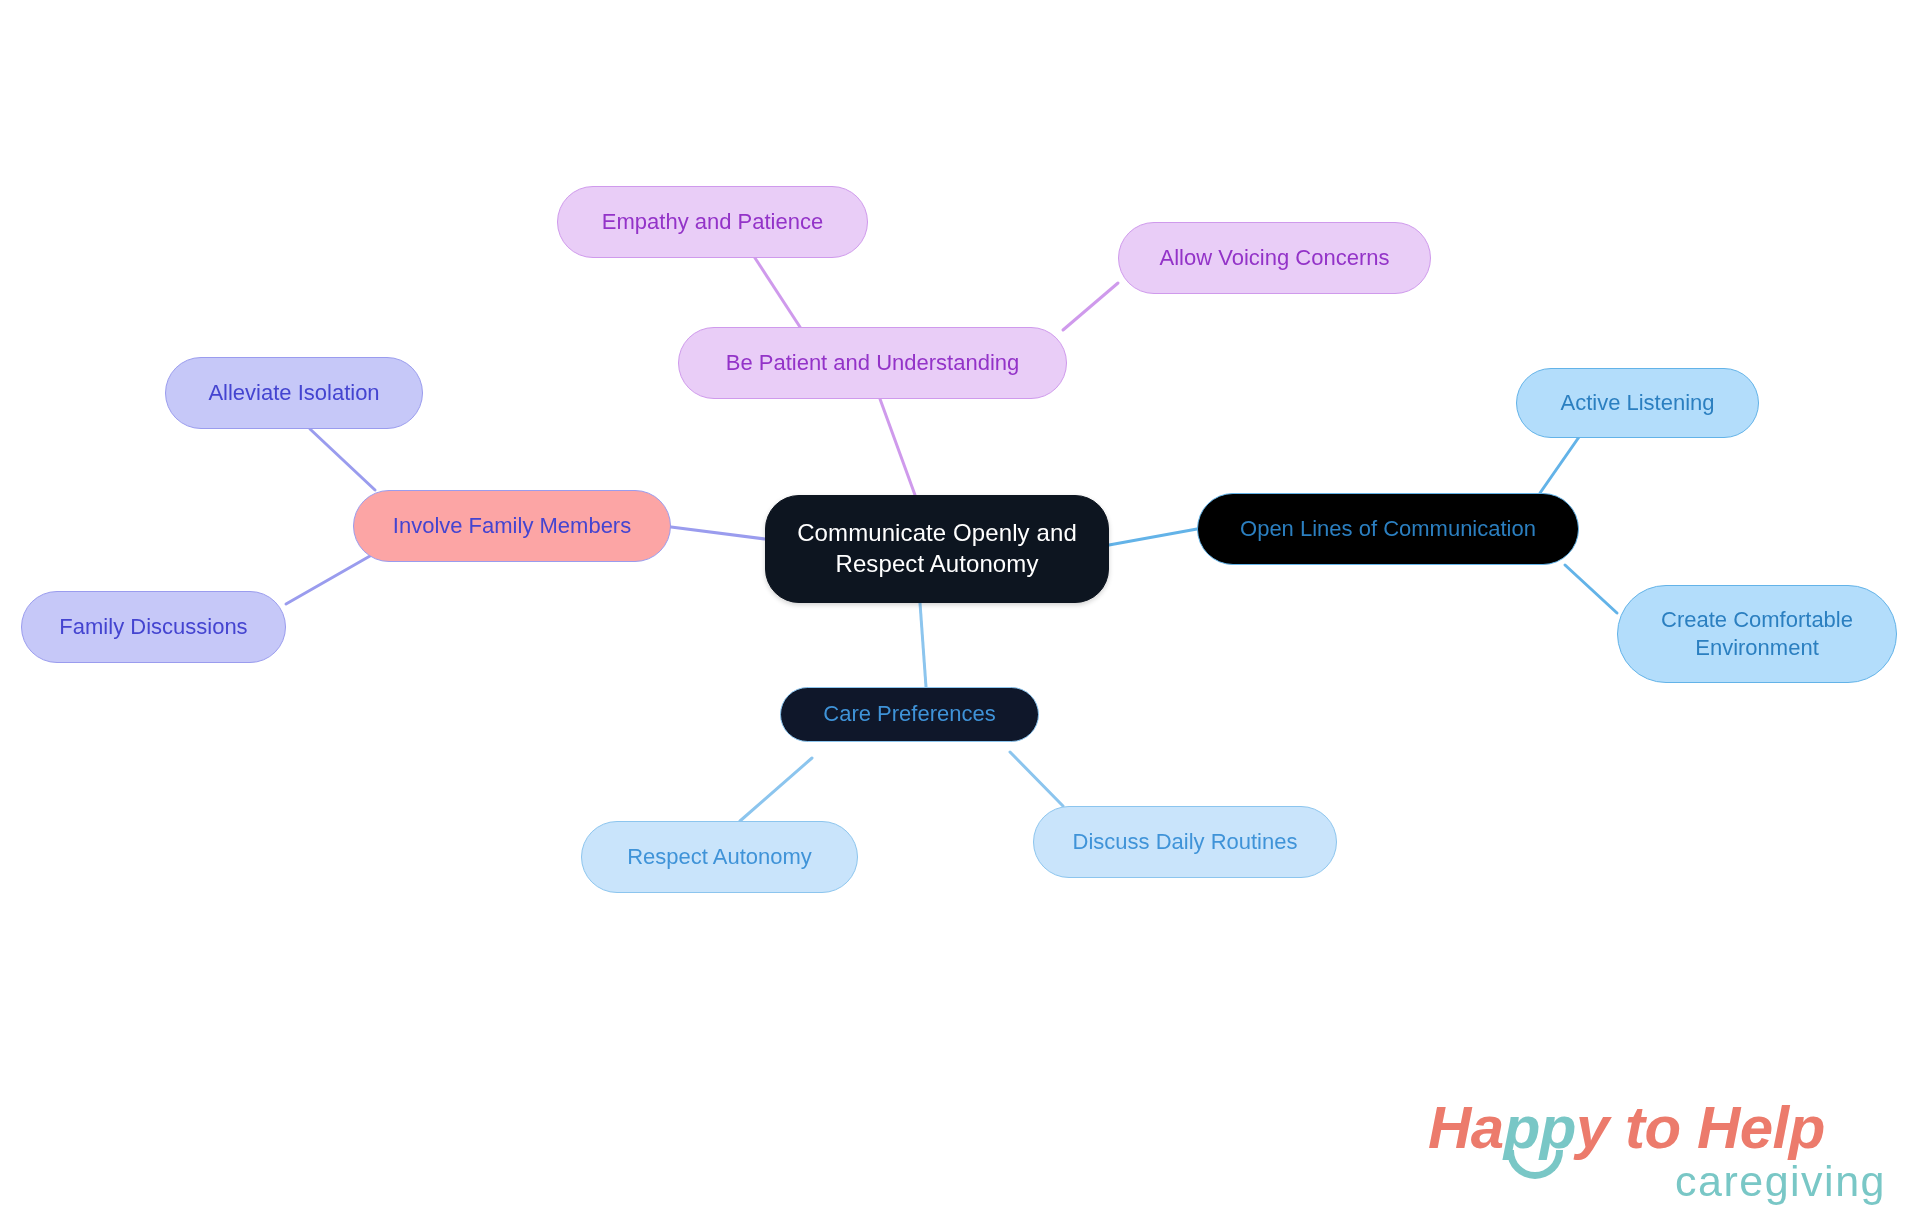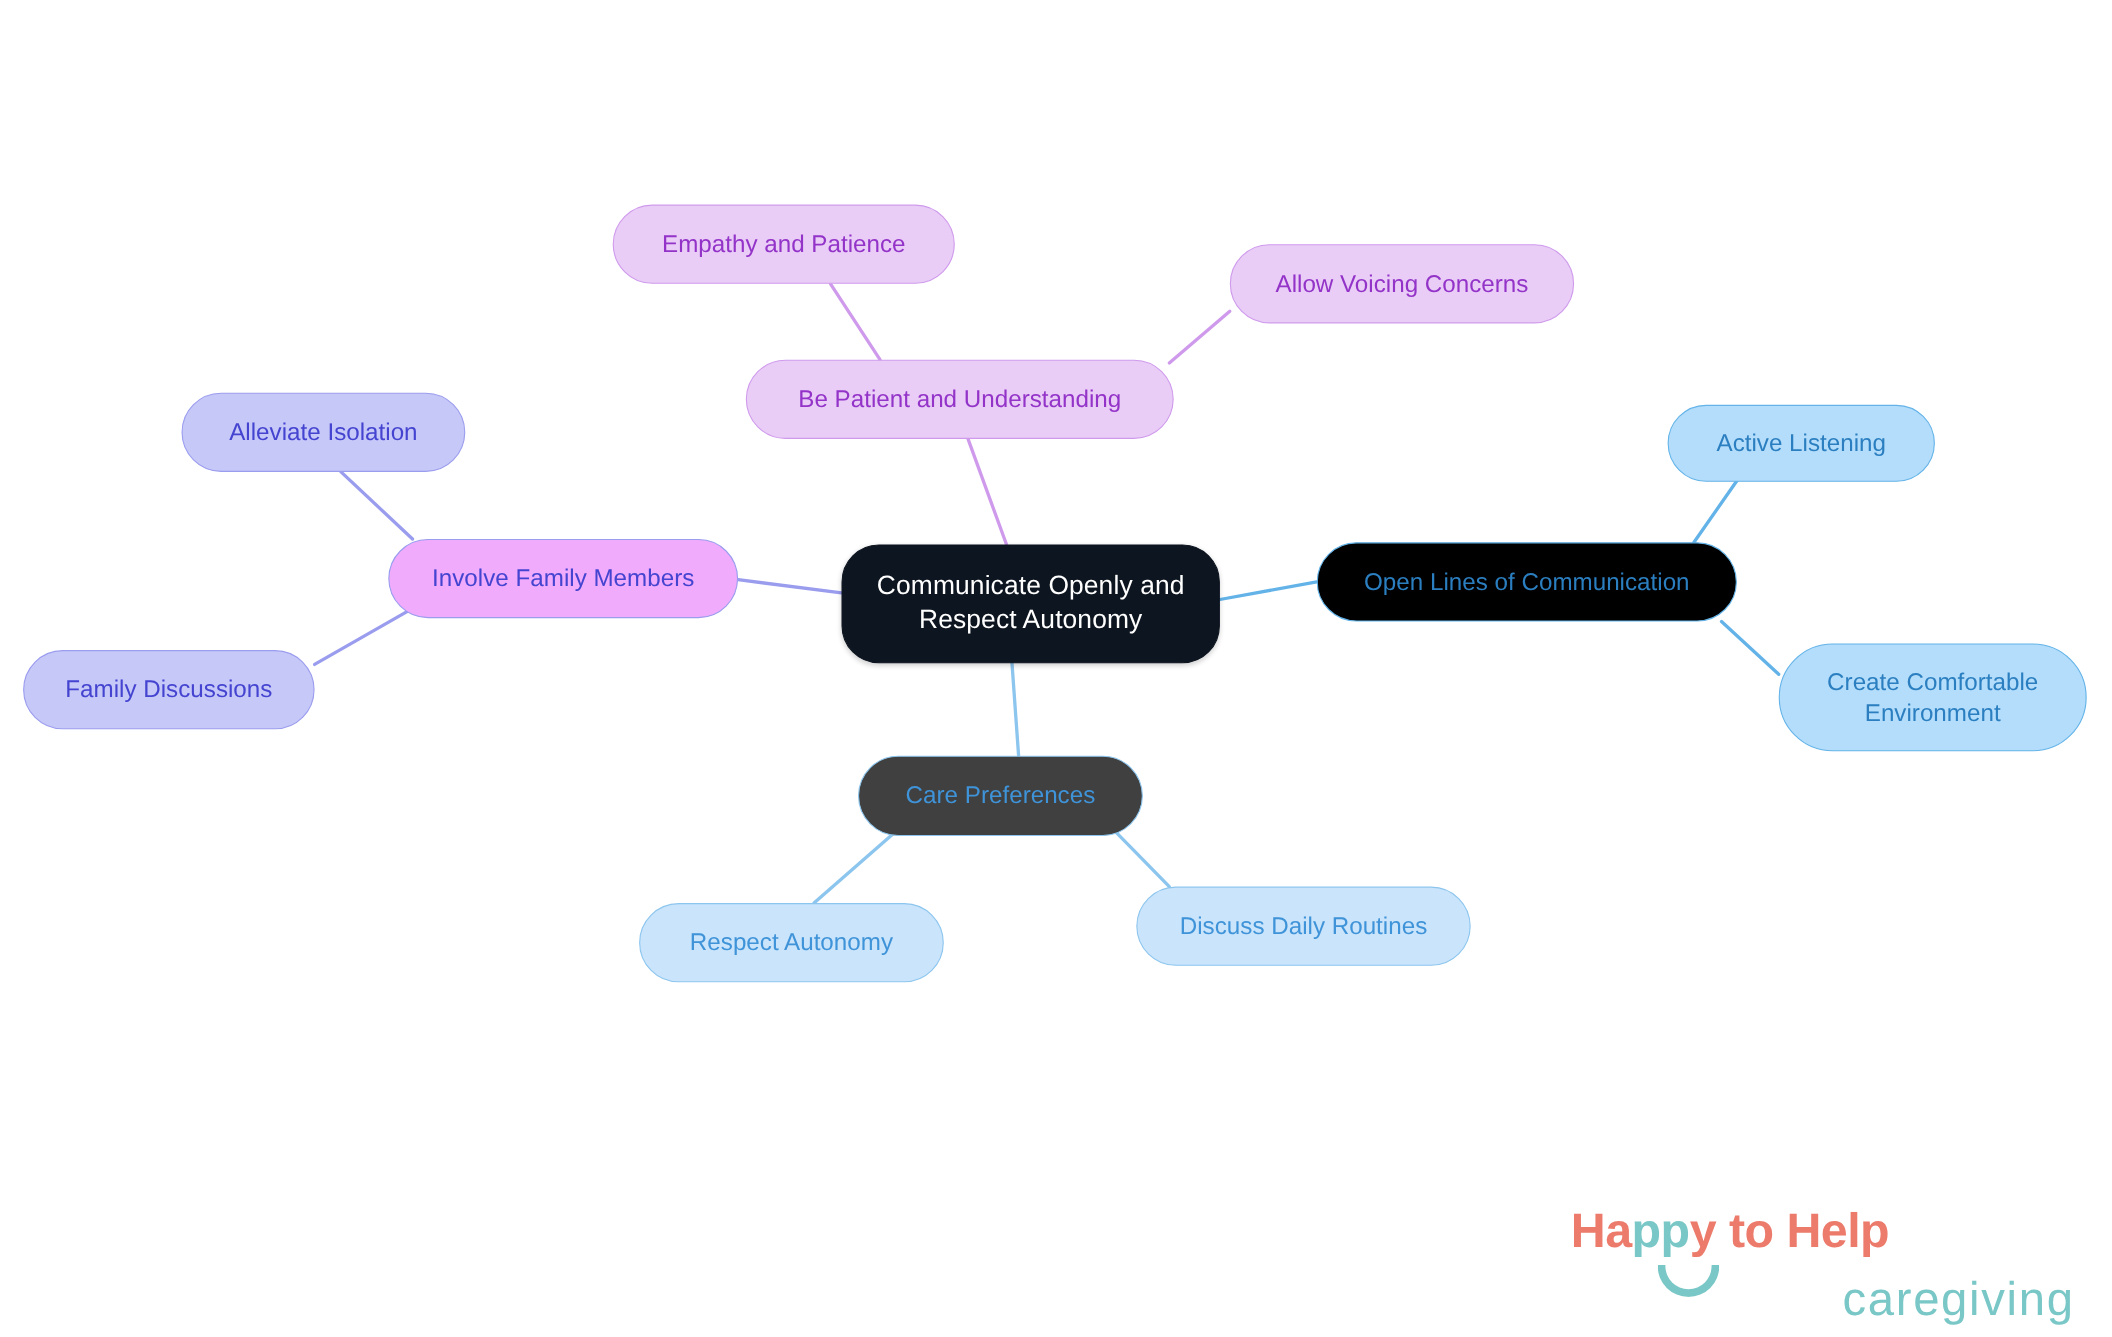--- a/index.html
+++ b/index.html
@@ -84,25 +84,26 @@
 
   .logo {
     position: absolute;
     left: 1428px;
     top: 1098px;
     width: 460px;
     height: 104px;
   }
   .logo-wordmark {
     position: relative;
-    font-size: 44px;
+    font-size: 60px;
     font-weight: bold;
     letter-spacing: -0.5px;
     line-height: 1;
     white-space: nowrap;
+    font-style: italic;
   }
   .logo-coral { color: #ec7b6c; }
   .logo-teal  { color: #79c7c6; }
   .logo-smile {
     position: absolute;
     left: 79px;
     top: 52px;
     width: 42px;
     height: 22px;
     border: 7px solid #79c7c6;
@@ -139,24 +140,24 @@
       <line x1="1063" y1="330" x2="1118" y2="283" stroke="#cf9aec" stroke-width="3" stroke-linecap="round"></line>
     </svg>
 
   <div id="node-layer">
       <div class="node node-root" style="left: 765px; top: 495px; width: 344px; height: 108px; background: rgb(13, 21, 32); color: rgb(255, 255, 255);"><span>Communicate Openly and
 Respect Autonomy</span></div>
       <div class="node node-blue node-lg" style="left: 1197px; top: 493px; width: 382px; height: 72px; background: #000000; border-color: rgb(99, 179, 232); color: rgb(43, 127, 192);"><span>Open Lines of Communication</span></div>
       <div class="node node-blue node-lg" style="left: 1516px; top: 368px; width: 243px; height: 70px; background: rgb(179, 221, 251); border-color: rgb(99, 179, 232); color: rgb(43, 127, 192);"><span>Active Listening</span></div>
       <div class="node node-blue node-lg" style="left: 1617px; top: 585px; width: 280px; height: 98px; background: rgb(179, 221, 251); border-color: rgb(99, 179, 232); color: rgb(43, 127, 192);"><span>Create Comfortable
 Environment</span></div>
-      <div class="node node-blue-soft node-lg" style="left: 780px; top: 687px; width: 259px; height: 73px; background: #404040; border-color: rgb(140, 197, 238); color: rgb(63, 147, 216);"><span>Care Preferences</span></div>
+      <div class="node node-blue-soft node-lg" style="left: 780px; top: 687px; width: 259px; height: 55px; background: #0f172a; border-color: rgb(140, 197, 238); color: rgb(63, 147, 216);"><span>Care Preferences</span></div>
       <div class="node node-blue-soft node-lg" style="left: 581px; top: 821px; width: 277px; height: 72px; background: rgb(201, 228, 251); border-color: rgb(140, 197, 238); color: rgb(63, 147, 216);"><span>Respect Autonomy</span></div>
       <div class="node node-blue-soft node-lg" style="left: 1033px; top: 806px; width: 304px; height: 72px; background: rgb(201, 228, 251); border-color: rgb(140, 197, 238); color: rgb(63, 147, 216);"><span>Discuss Daily Routines</span></div>
-      <div class="node node-periwinkle node-lg" style="left: 353px; top: 490px; width: 318px; height: 72px; background: #f0abfc; border-color: rgb(154, 156, 238); color: rgb(68, 68, 208);"><span>Involve Family Members</span></div>
+      <div class="node node-periwinkle node-lg" style="left: 353px; top: 490px; width: 318px; height: 72px; background: #fca5a5; border-color: rgb(154, 156, 238); color: rgb(68, 68, 208);"><span>Involve Family Members</span></div>
       <div class="node node-periwinkle node-lg" style="left: 165px; top: 357px; width: 258px; height: 72px; background: rgb(198, 200, 248); border-color: rgb(154, 156, 238); color: rgb(68, 68, 208);"><span>Alleviate Isolation</span></div>
       <div class="node node-periwinkle node-lg" style="left: 21px; top: 591px; width: 265px; height: 72px; background: rgb(198, 200, 248); border-color: rgb(154, 156, 238); color: rgb(68, 68, 208);"><span>Family Discussions</span></div>
       <div class="node node-lavender node-lg" style="left: 678px; top: 327px; width: 389px; height: 72px; background: rgb(233, 205, 247); border-color: rgb(207, 154, 236); color: rgb(147, 51, 200);"><span>Be Patient and Understanding</span></div>
       <div class="node node-lavender node-lg" style="left: 557px; top: 186px; width: 311px; height: 72px; background: rgb(233, 205, 247); border-color: rgb(207, 154, 236); color: rgb(147, 51, 200);"><span>Empathy and Patience</span></div>
       <div class="node node-lavender node-lg" style="left: 1118px; top: 222px; width: 313px; height: 72px; background: rgb(233, 205, 247); border-color: rgb(207, 154, 236); color: rgb(147, 51, 200);"><span>Allow Voicing Concerns</span></div>
     </div>
 
   <div class="logo">
     <div class="logo-wordmark"><span class="logo-coral">H</span><span class="logo-coral">a</span><span class="logo-teal">pp</span><span class="logo-coral">y</span><span class="logo-coral"> to Help</span></div>
     <div class="logo-smile"></div>

